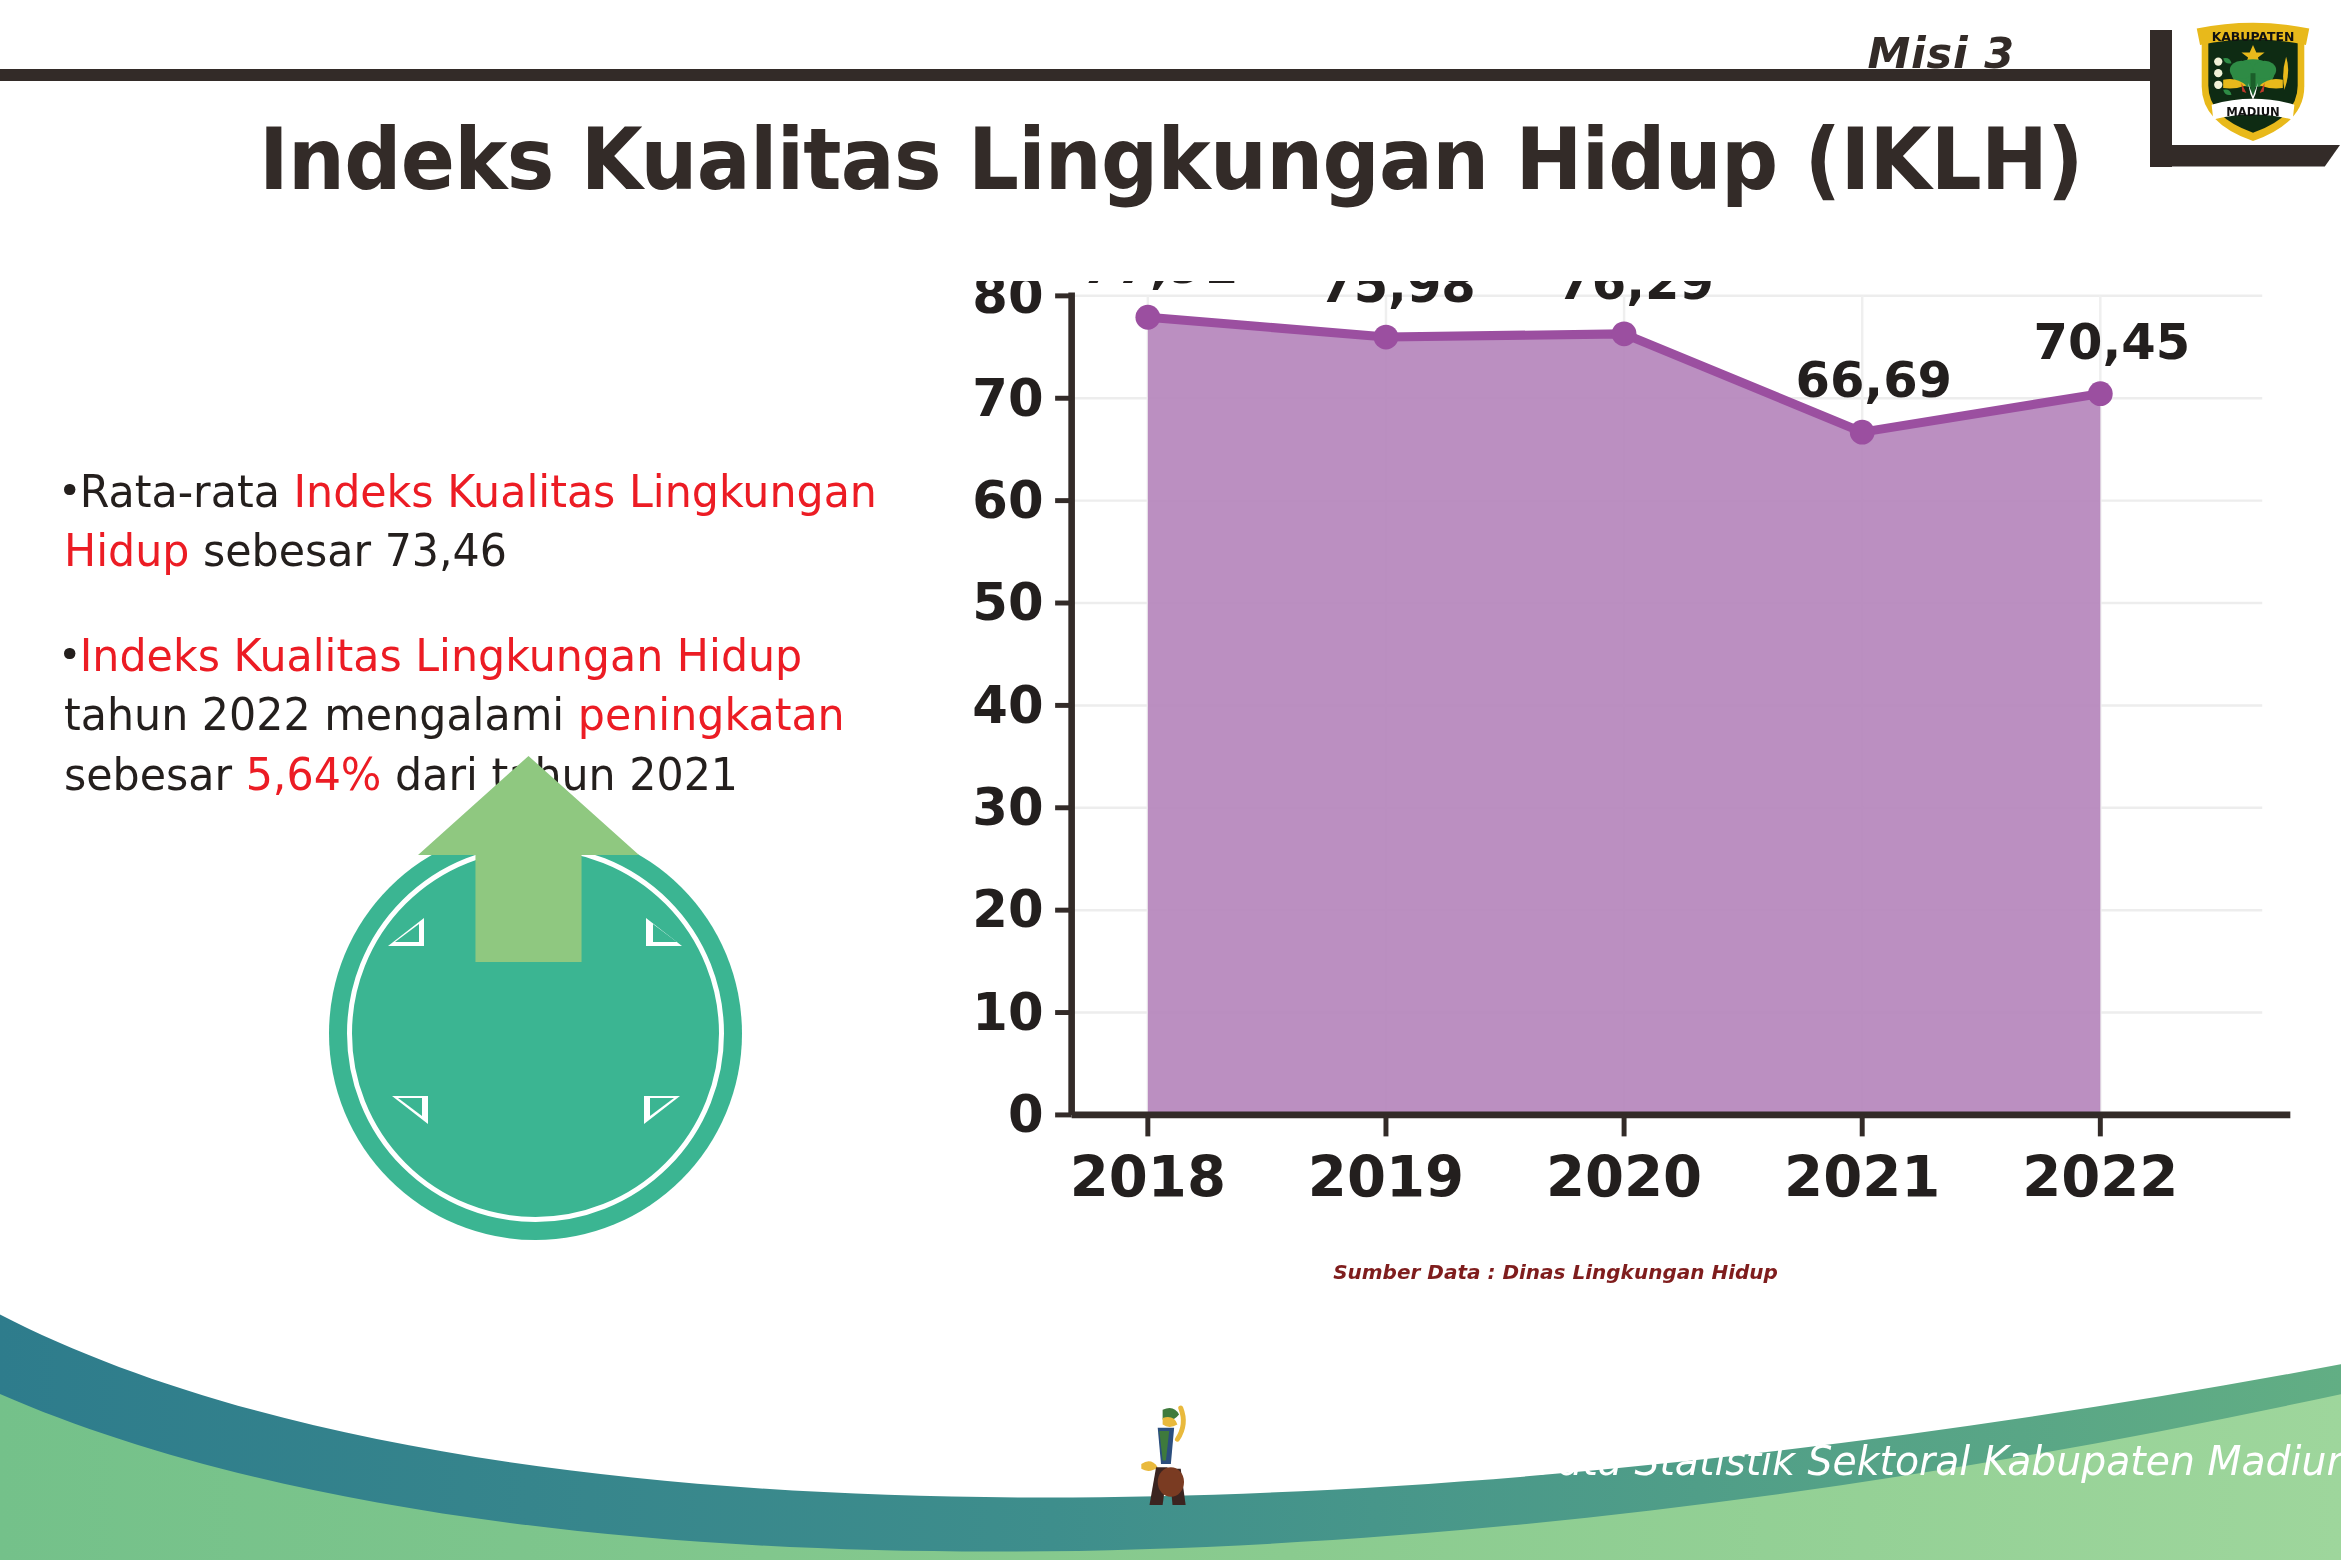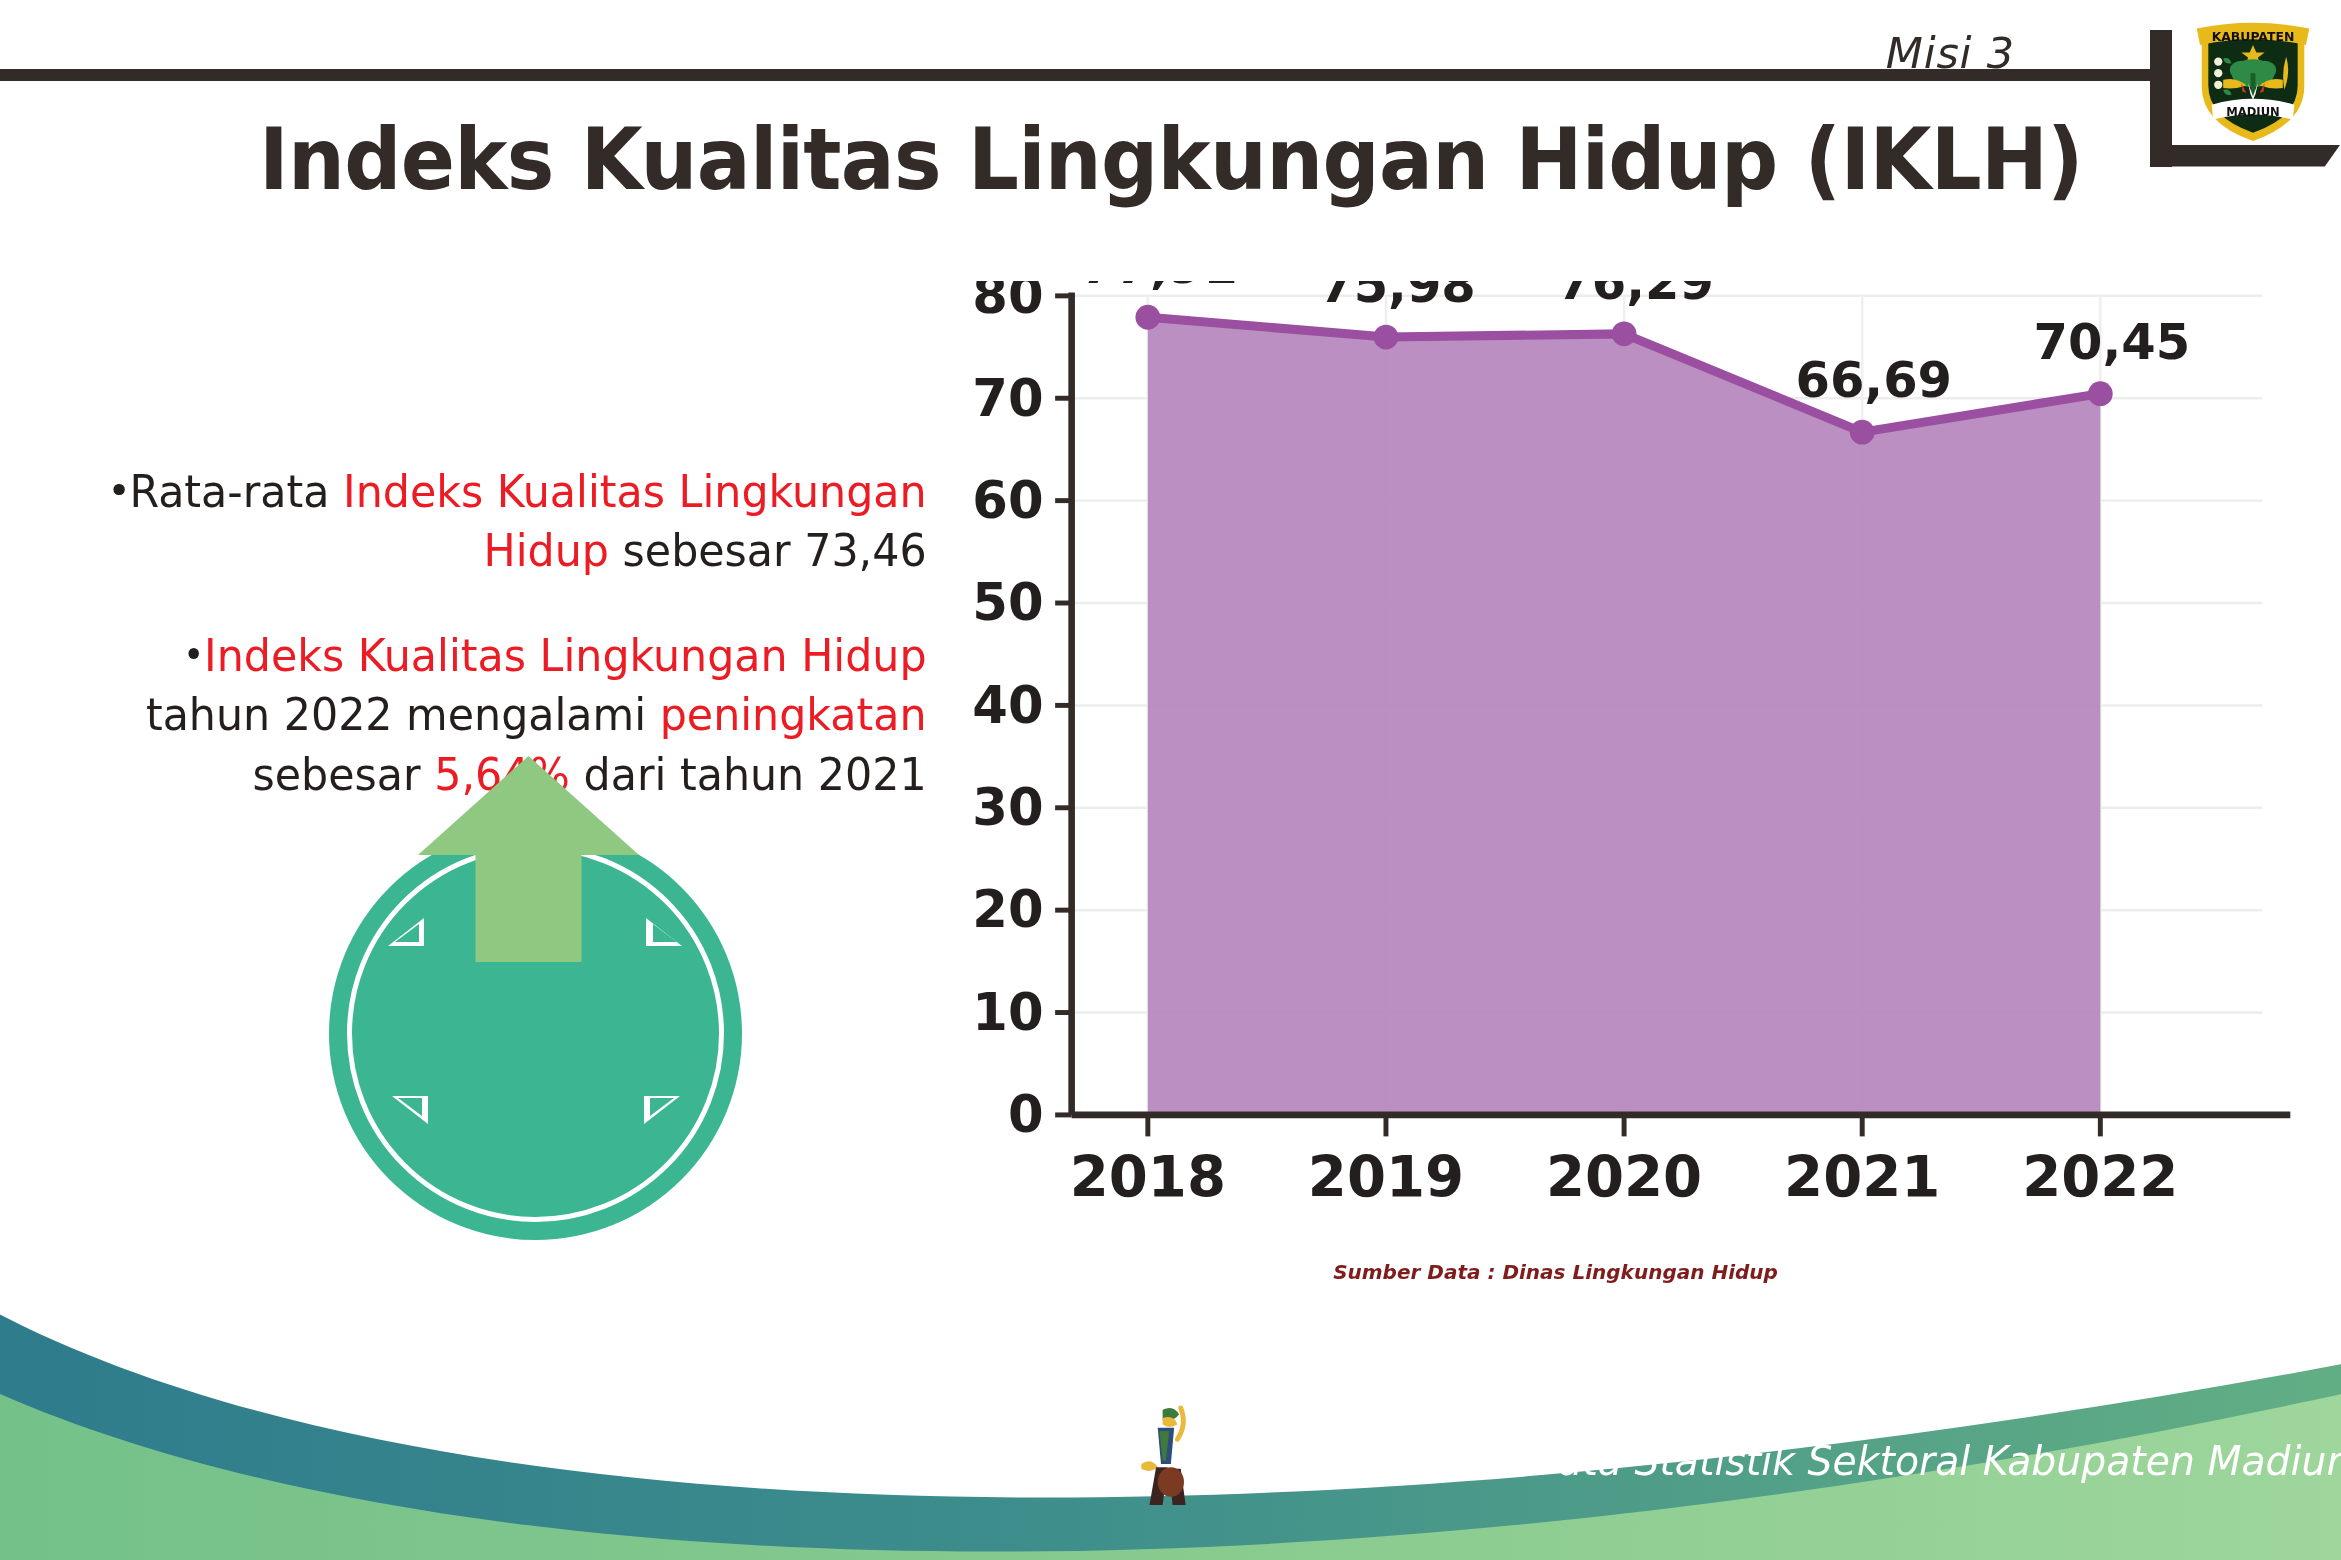--- a/index.html
+++ b/index.html
@@ -25,20 +25,21 @@
   }
   .misi-label {
     position: absolute;
     right: 327px; top: 28px;
     font-size: 43px;
     font-style: italic;
     color: #332B28;
     font-family: "DejaVu Sans", sans-serif;
     letter-spacing: 0.8px;
     white-space: nowrap;
+    font-weight: bold;
   }
   .logo-bracket {
     position: absolute;
     left: 2150px; top: 30px;
     width: 21.5px; height: 137px;
     background: #332B28;
   }
   .logo-bracket-foot {
     position: absolute;
     left: 2150px; top: 145px;
@@ -63,21 +64,20 @@
     color: #332B28;
     letter-spacing: -0.8px;
     transform: scaleX(0.93);
   }
 
   
   .bullets {
     position: absolute;
     left: 64px; top: 462px;
     width: 908px;
-    text-align: right;
   }
   .bullet {
     position: relative;
     font-family: "DejaVu Sans", sans-serif;
     font-size: 45px;
     line-height: 1.32;
     color: #241F1D;
     margin-bottom: 45px;
     transform: scaleX(0.95);
     transform-origin: left center;

